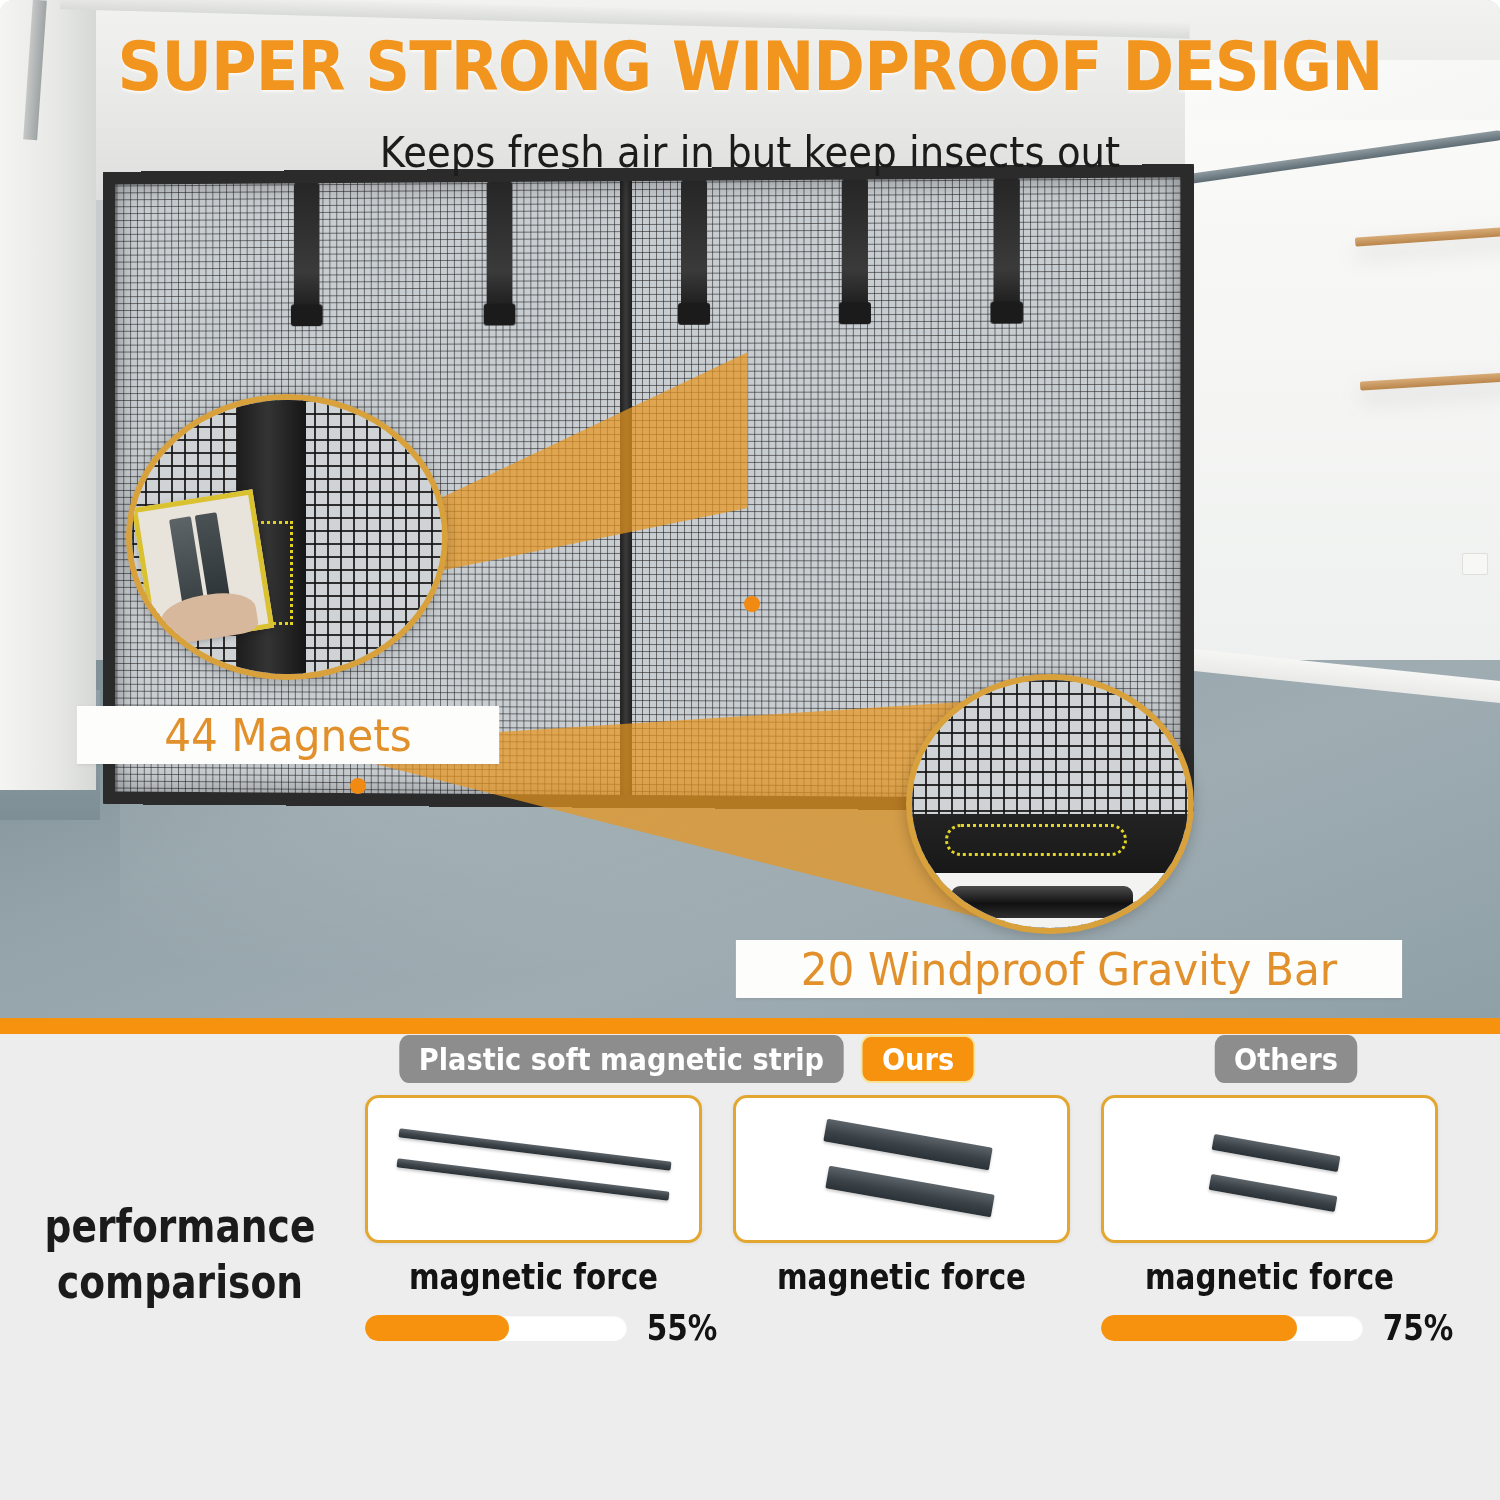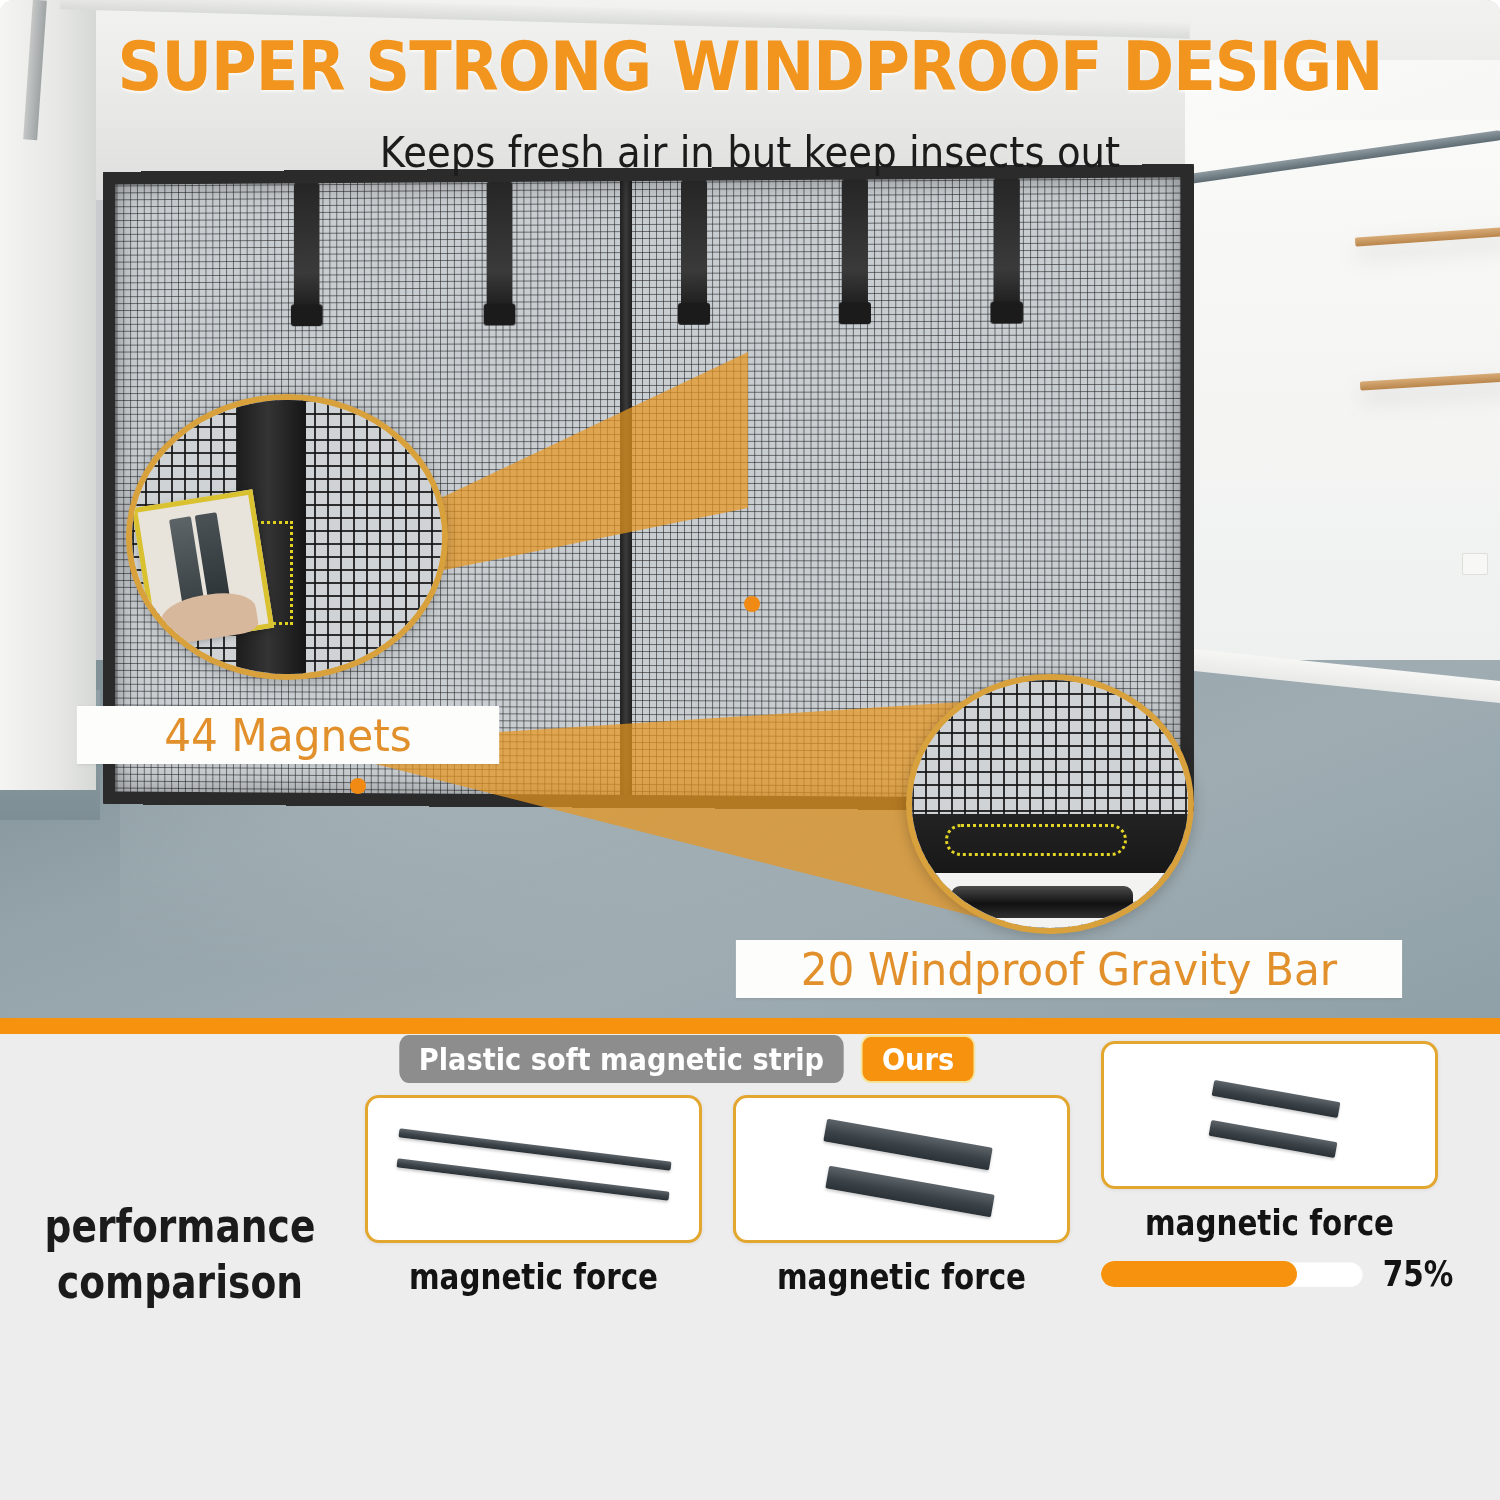--- a/index.html
+++ b/index.html
@@ -481,34 +481,43 @@
 
   <div class="col c1">
     <div class="pill-wrap left">
       <span class="pill">Plastic soft magnetic strip</span>
     </div>
     <div class="card k1">
       <div class="strip a"></div>
       <div class="strip b"></div>
     </div>
     <div class="metric-label">magnetic force</div>
+    <div class="bar-row">
+      <div class="bar-track">
+        <div class="bar-fill" style="width:55%;"></div>
+      </div>
+      <span class="bar-pct">55%</span>
+    </div>
   </div>
 
   <div class="col c2">
     <div class="pill-wrap center">
       <span class="pill ours">Ours</span>
     </div>
     <div class="card k2">
       <div class="strip a"></div>
       <div class="strip b"></div>
     </div>
     <div class="metric-label">magnetic force</div>
   </div>
 
   <div class="col c3">
+    <div class="pill-wrap center">
+      <span class="pill others">Others</span>
+    </div>
     <div class="card k3">
       <div class="strip a"></div>
       <div class="strip b"></div>
     </div>
     <div class="metric-label">magnetic force</div>
     <div class="bar-row">
       <div class="bar-track">
         <div class="bar-fill" style="width:75%;"></div>
       </div>
       <span class="bar-pct">75%</span>

